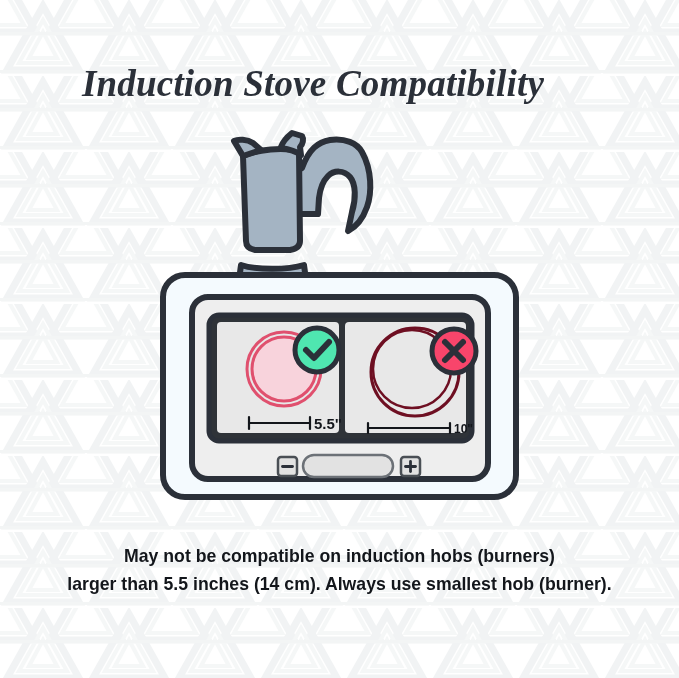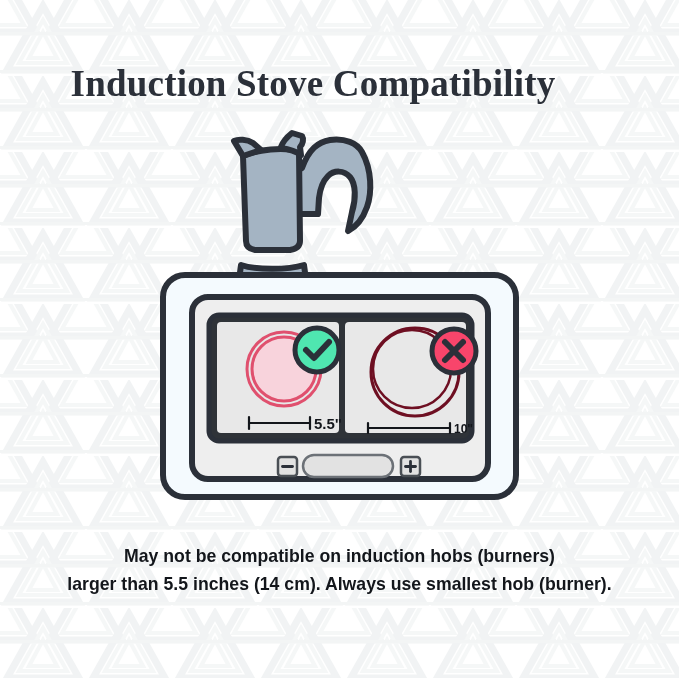--- a/index.html
+++ b/index.html
@@ -35,20 +35,21 @@
     left: 0;
     width: 626px;
     text-align: center;
     font-family: "Liberation Serif", "DejaVu Serif", serif;
     font-size: 37px;
     font-weight: 700;
     color: #2b3039;
     letter-spacing: 0.2px;
     z-index: 5;
     white-space: nowrap;
+    font-style: italic;
   }
 
   #caption {
     position: absolute;
     top: 542px;
     left: 0;
     width: 679px;
     text-align: center;
     z-index: 5;
     color: #13161b;

